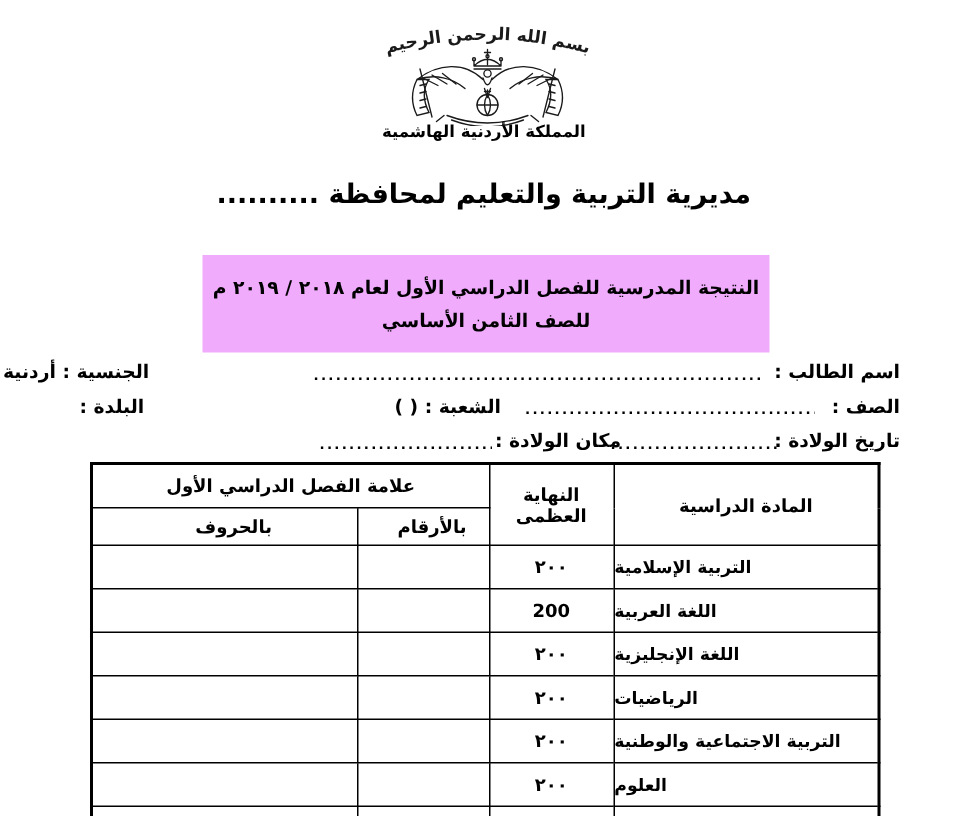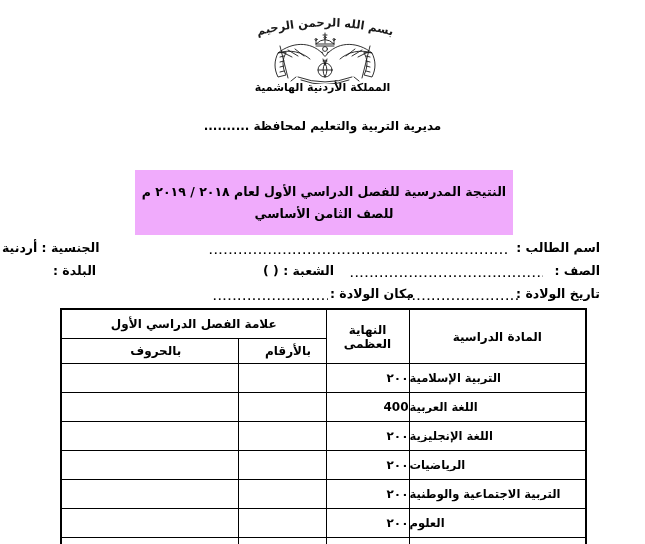--- a/index.html
+++ b/index.html
@@ -4,21 +4,21 @@
 <style>
   html,body{margin:0;padding:0;background:#fff;}
   .page{
     position:relative;width:645px;height:544px;background:#fff;overflow:hidden;
     font-family:"DejaVu Sans",sans-serif;color:#000;
   }
   .abs{position:absolute;}
   .ctr{left:0;right:0;text-align:center;}
   .b{font-weight:bold;}
   .hdr-small{font-size:11px;letter-spacing:0;}
-  .hdr-line{font-size:12px;}
+  .hdr-line{font-size:18px;}
   .title-box{
     left:135px;top:170px;width:378px;height:65px;
     display:flex;flex-direction:column;justify-content:center;gap:7px;
     text-align:center;direction:rtl;
   }
   .title-box div{font-size:12.5px;font-weight:bold;white-space:nowrap;}
   .lbl{font-size:12.5px;font-weight:bold;direction:rtl;white-space:nowrap;}
   .dots{
     overflow:hidden;white-space:nowrap;direction:ltr;
     font-size:9px;letter-spacing:1.5px;font-weight:bold;height:13px;line-height:13px;
@@ -26,21 +26,21 @@
   table.marks{
     position:absolute;left:60px;top:308px;width:525px;
     border-collapse:collapse;border:2px solid #000;direction:rtl;
     table-layout:fixed;
   }
   table.marks th,table.marks td{
     border:1px solid #000;font-weight:bold;padding:0;
   }
   table.marks th{font-size:12px;text-align:center;}
   td.subject{font-size:11.5px;text-align:left;padding-right:7px;}
-  td.max{font-size:12px;text-align:right;}
+  td.max{font-size:12px;text-align:center;}
   td.blank{background:#fff;}
   tr.hdr1 th{height:28px;}
   tr.hdr2 th{height:24px;padding-left:12px;}
   tr.body-row td{height:28px;}
   svg text{font-family:"DejaVu Sans",sans-serif;}
 </style>
 </head>
 <body>
 
 <div class="page">
@@ -122,21 +122,21 @@
     <tbody>
     <tr class="body-row">
       <td class="subject">التربية الإسلامية</td>
       <td class="max">٢٠٠</td>
       <td class="blank"></td>
       <td class="blank"></td>
     </tr>
 
     <tr class="body-row">
       <td class="subject">اللغة العربية</td>
-      <td class="max">400</td>
+      <td class="max">200</td>
       <td class="blank"></td>
       <td class="blank"></td>
     </tr>
 
     <tr class="body-row">
       <td class="subject">اللغة الإنجليزية</td>
       <td class="max">٢٠٠</td>
       <td class="blank"></td>
       <td class="blank"></td>
     </tr>

